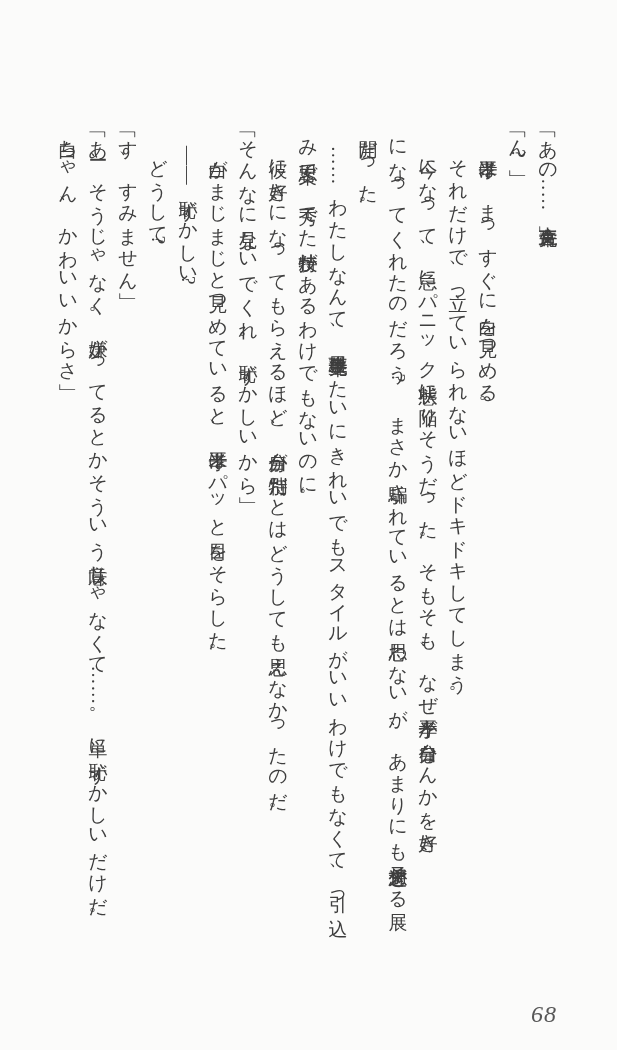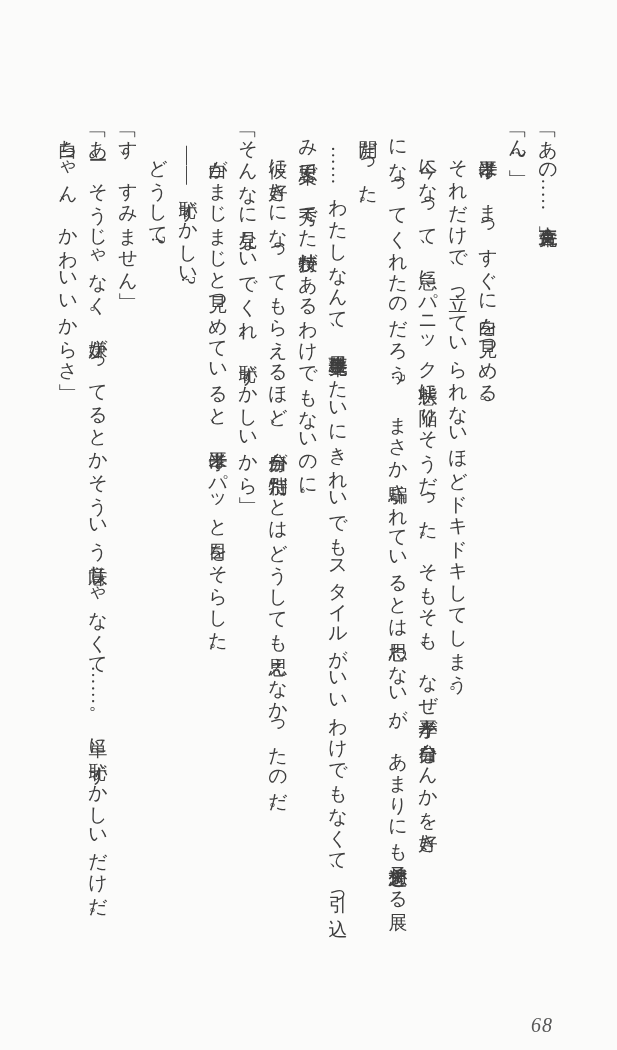--- a/index.html
+++ b/index.html
@@ -36,24 +36,23 @@
   }
   .text-line {
     white-space: nowrap;
   }
   .page-number {
     position: absolute;
     top: 1001px;
     left: 531px;
     font-family: "Liberation Serif", "DejaVu Serif", serif;
     font-style: italic;
-    font-size: 20px;
+    font-size: 24px;
     color: #575757;
     letter-spacing: 1px;
-    margin-top: 13px;
   }
 </style>
 </head>
 <body>
 
 <div class="book-page">
   <div class="text-block" id="text-block">
       <div class="paragraph">
         <div class="text-line">「あの……支倉先輩」</div>
       </div>

